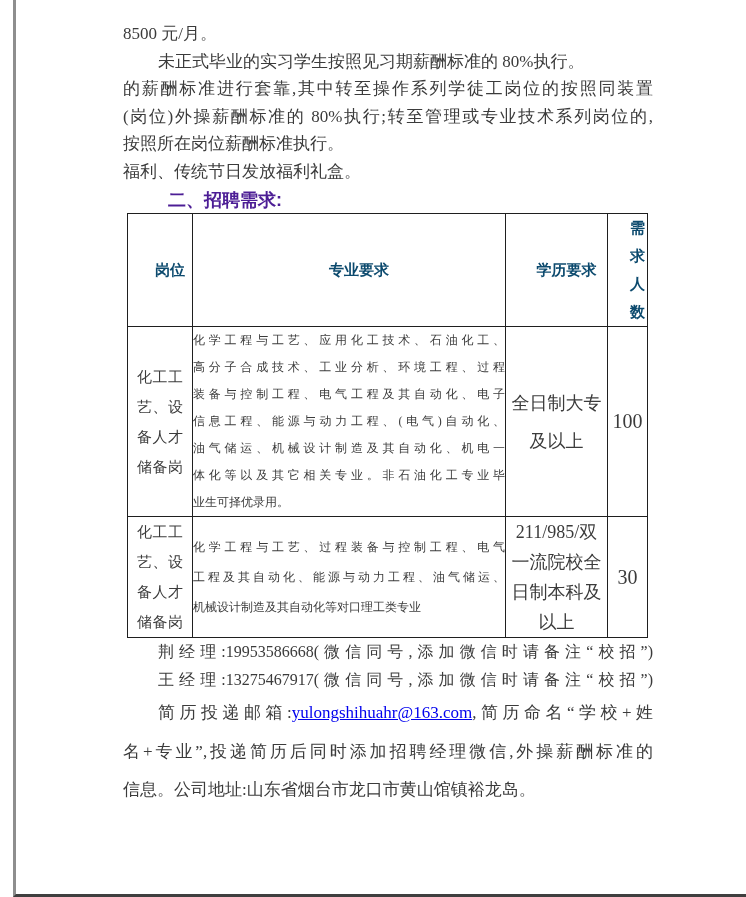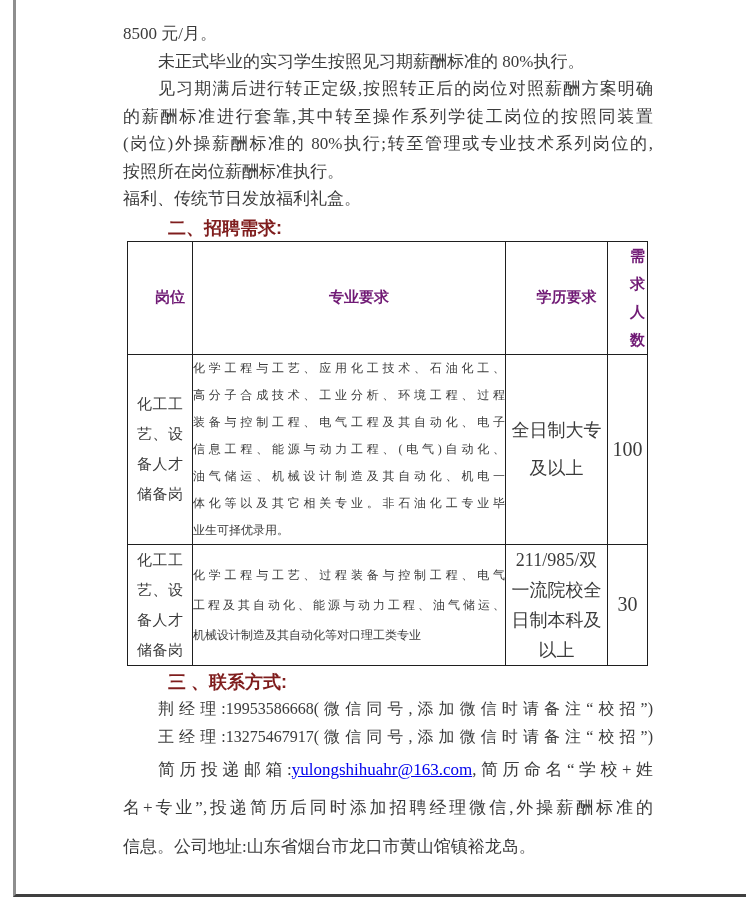--- a/index.html
+++ b/index.html
@@ -13,30 +13,30 @@
     font-family:"Liberation Serif","DejaVu Serif",serif;
     color:#3b3b3b; overflow:hidden;
   }
   .content { box-sizing:border-box; width:741px; padding:20px 104px 0 107px; }
 
   .line { font-size:17px; line-height:27.5px; height:27.5px; overflow:hidden; }
   .indent { padding-left:35px; }
   .j { text-align:justify; text-align-last:justify; }
 
   .sec {
-    font-size:18px; font-weight:bold; color:#7f1d1d;
+    font-size:18px; font-weight:bold; color:#4c1d95;
     margin:2px 0 0 0; padding-left:45px; line-height:26px; height:26px;
     font-family:"Liberation Sans","DejaVu Sans",sans-serif;
   }
   .sec3 { margin-top:3px; }
 
   table.req { border-collapse:collapse; table-layout:fixed; width:520px; margin-left:4px; }
   table.req th, table.req td { border:1px solid #1f1f1f; padding:0; }
   tr.hdr th {
-    height:112px; font-size:15px; font-weight:bold; color:#701a75;
+    height:112px; font-size:15px; font-weight:bold; color:#0c4a6e;
     text-align:center; vertical-align:middle;
     font-family:"Liberation Sans","DejaVu Sans",sans-serif;
     padding-left:20px;
   }
   .vhead { width:16px; margin:0 auto; word-break:break-all; line-height:28px; font-size:15px; }
 
   td.pos { vertical-align:middle; }
   .pl { font-size:15px; line-height:30px; padding:0 9px; text-align:justify; text-align-last:justify; }
 
   td.maj { vertical-align:top; padding:0 7px; }
@@ -61,21 +61,20 @@
 </style>
 </head>
 <body>
 
 <div class="page" style="color: rgb(59, 59, 59); margin-left: 13px;">
   <div class="content">
 
     <div>
       <div class="line">8500 元/月。</div>
       <div class="line indent">未正式毕业的实习学生按照见习期薪酬标准的 80%执行。</div>
-      <div class="line indent j">见习期满后进行转正定级,按照转正后的岗位对照薪酬方案明确</div>
       <div class="line j">的薪酬标准进行套靠,其中转至操作系列学徒工岗位的按照同装置</div>
       <div class="line j">(岗位)外操薪酬标准的 80%执行;转至管理或专业技术系列岗位的,</div>
       <div class="line">按照所在岗位薪酬标准执行。</div>
       <div class="line">福利、传统节日发放福利礼盒。</div>
     </div>
 
     <h2 class="sec">二、招聘需求:</h2>
 
     <table class="req">
       <colgroup>
@@ -131,21 +130,20 @@
           <div class="el30">211/985/双</div>
           <div class="el30">一流院校全</div>
           <div class="el30">日制本科及</div>
           <div class="el30">以上</div>
         </td>
         <td class="cnt">30</td>
       </tr>
     </tbody>
       </table>
 
-    <h2 class="sec sec3">三 、联系方式:</h2>
 
     <div>
       <div class="cline">荆经理:19953586668(微信同号,添加微信时请备注“校招”)</div>
       <div class="cline">王经理:13275467917(微信同号,添加微信时请备注“校招”)</div>
     </div>
 
     <div>
       <div class="eline first j"><span>简历投递邮箱:</span><a class="mail">yulongshihuahr@163.com</a><span>,简历命名“学校+姓</span></div>
       <div class="eline j">名+专业”,投递简历后同时添加招聘经理微信,外操薪酬标准的</div>
       <div class="eline">信息。公司地址:山东省烟台市龙口市黄山馆镇裕龙岛。</div>

